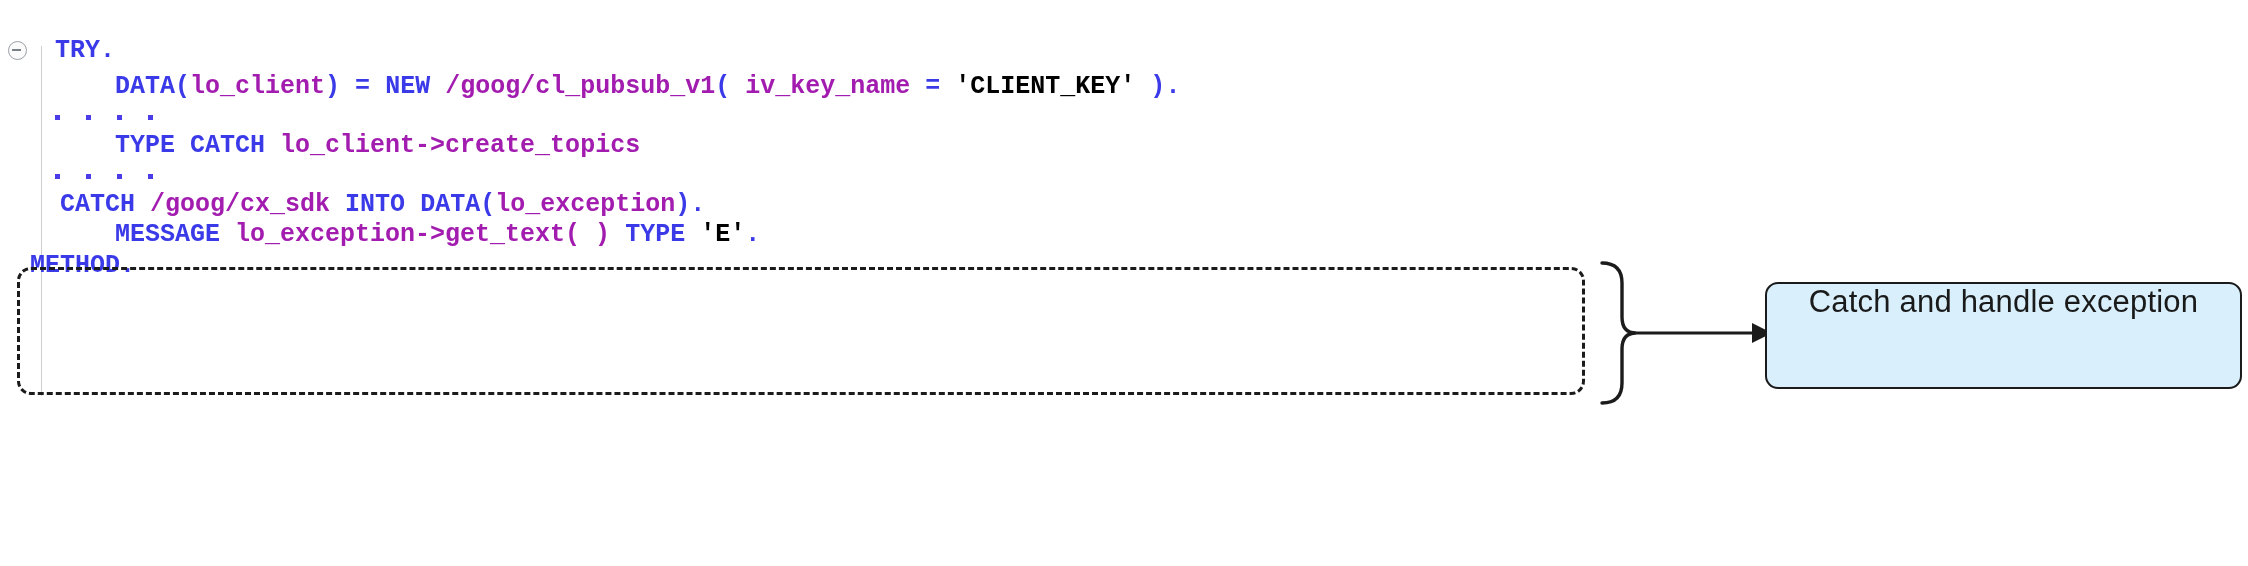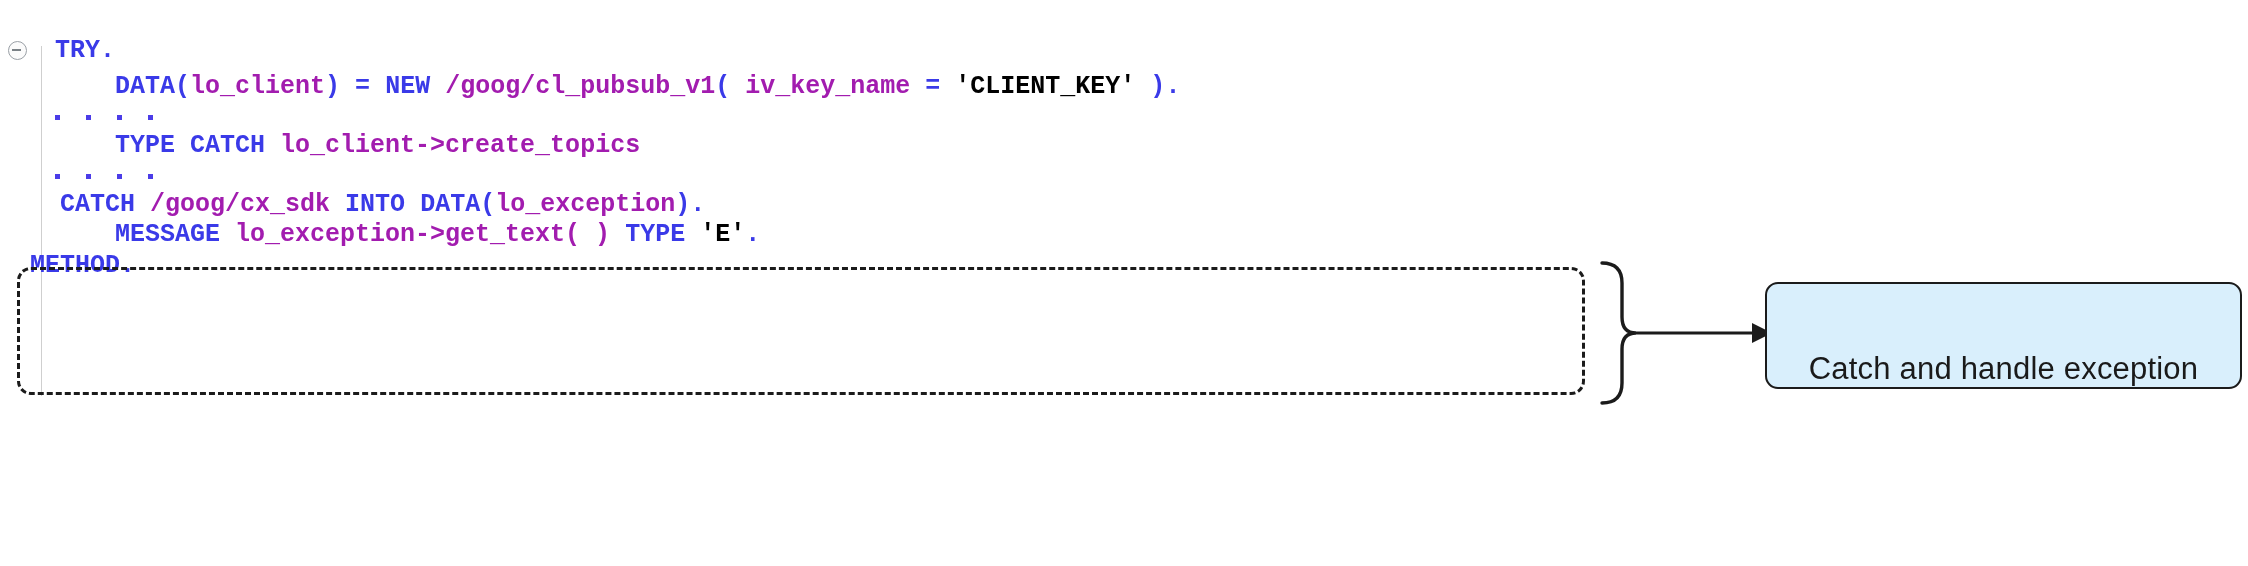--- a/index.html
+++ b/index.html
@@ -115,21 +115,21 @@
     position: absolute;
     left: 1765px;
     top: 282px;
     width: 477px;
     height: 107px;
     background: #d9effc;
     border: 2.4px solid #1b1b1b;
     border-radius: 13px;
     box-sizing: border-box;
     display: flex;
-    align-items: flex-end;
+    align-items: flex-start;
     justify-content: center;
   }
   #callout-box .callout-text {
     font-family: "Liberation Sans", sans-serif;
     font-size: 31px;
     color: #1a1a1a;
     white-space: nowrap;
     letter-spacing: 0.2px;
   }
 </style>

